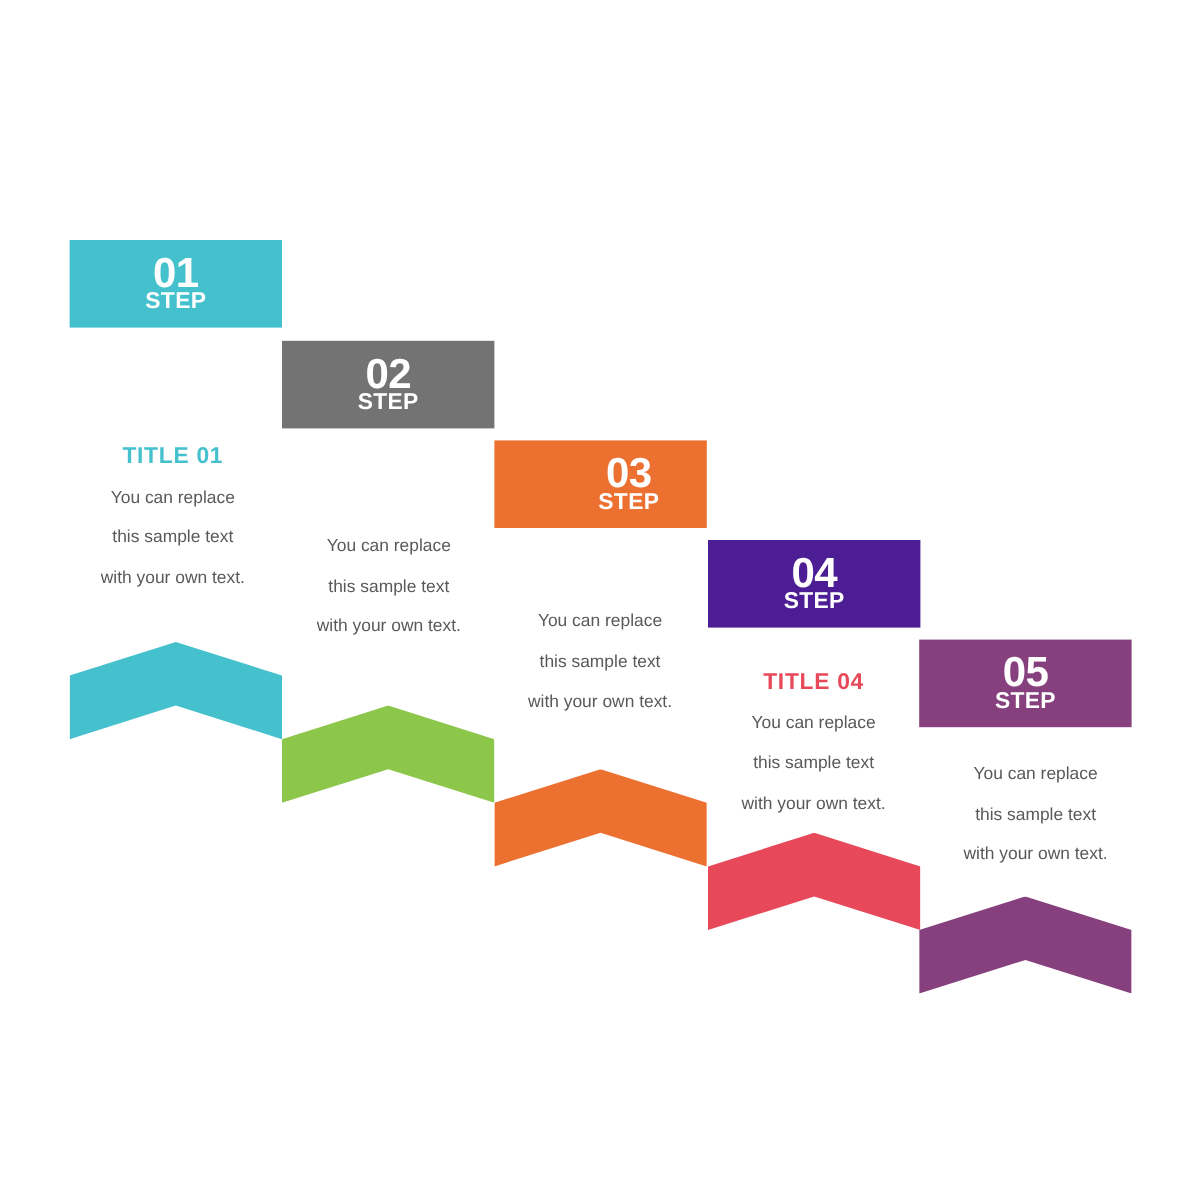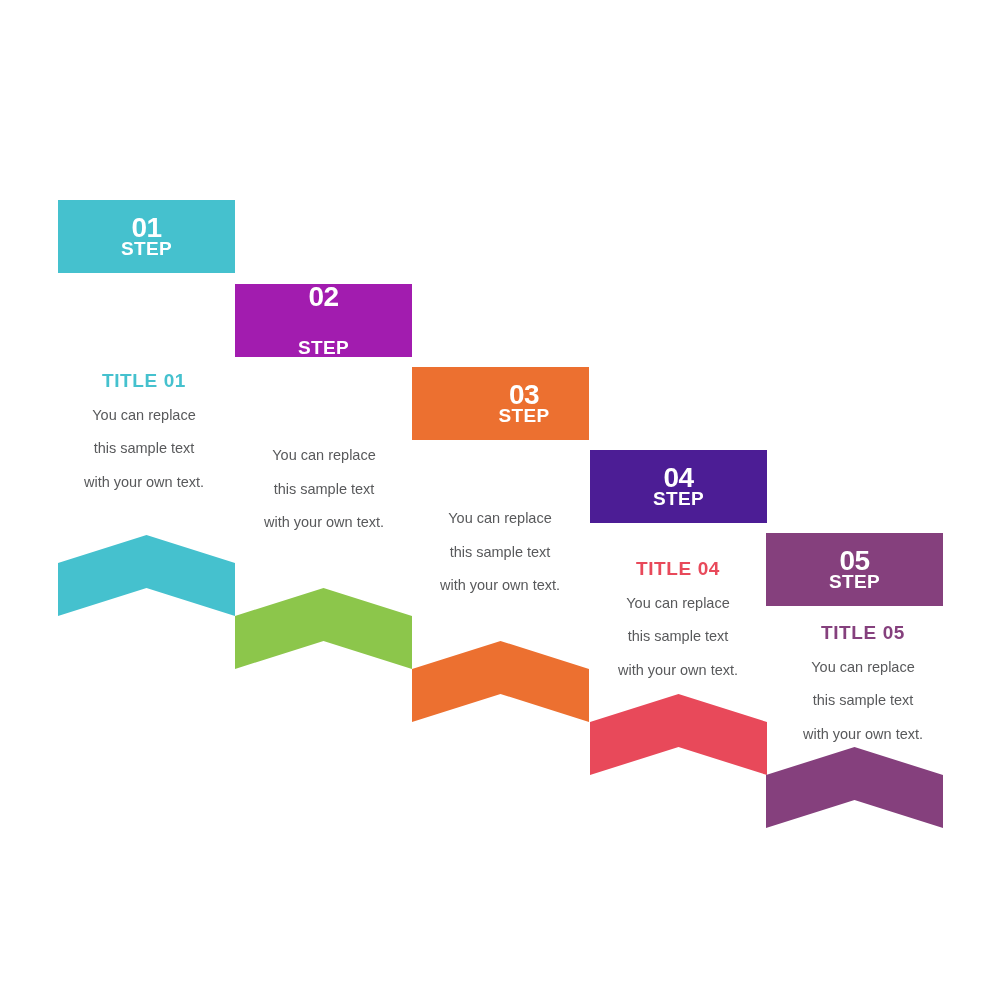--- a/index.html
+++ b/index.html
@@ -27,21 +27,21 @@
     width: 177px;
     height: 73px;
     box-sizing: border-box;
     display: flex;
     flex-direction: column;
     align-items: center;
     justify-content: center;
     line-height: 1;
   }
   .step-box .num {
-    font-size: 28px;
+    font-size: 35px;
     font-weight: bold;
     color: #ffffff;
     letter-spacing: -0.5px;
     line-height: 0.92;
     margin-bottom: -2px;
   }
   .step-box .word {
     font-size: 19px;
     font-weight: bold;
     color: #ffffff;
@@ -97,21 +97,21 @@
     <p class="body">this sample text</p>
     <p class="body">with your own text.</p>
   </div>
 
   <div class="chevron" style="left:58px; top:535px;">
     <svg viewBox="0 0 177 81" preserveAspectRatio="none">
       <polygon points="0,28 88.5,0 177,28 177,81 88.5,53 0,81" fill="#45C1CE"></polygon>
     </svg>
   </div>
 
-  <div class="step-box" style="left: 235px; top: 284px; background: #a21caf; justify-content: space-between;">
+  <div class="step-box" style="left: 235px; top: 284px; background: #737373;">
     <span class="num">02</span>
     <span class="word">STEP</span>
   </div>
 
   <div class="text-block" style="left:224px; top:432px;">
     <p class="body">You can replace</p>
     <p class="body">this sample text</p>
     <p class="body">with your own text.</p>
   </div>
 
@@ -155,21 +155,20 @@
       <polygon points="0,28 88.5,0 177,28 177,81 88.5,53 0,81" fill="#E8495A"></polygon>
     </svg>
   </div>
 
   <div class="step-box" style="left: 766px; top: 533px; background: rgb(133, 64, 125);">
     <span class="num">05</span>
     <span class="word">STEP</span>
   </div>
 
   <div class="text-block" style="left:763px; top:622px;">
-    <p class="title" style="color: rgb(133, 64, 125);">TITLE 05</p>
     <p class="body">You can replace</p>
     <p class="body">this sample text</p>
     <p class="body">with your own text.</p>
   </div>
 
   <div class="chevron" style="left:766px; top:747px;">
     <svg viewBox="0 0 177 81" preserveAspectRatio="none">
       <polygon points="0,28 88.5,0 177,28 177,81 88.5,53 0,81" fill="#85407D"></polygon>
     </svg>
   </div>

